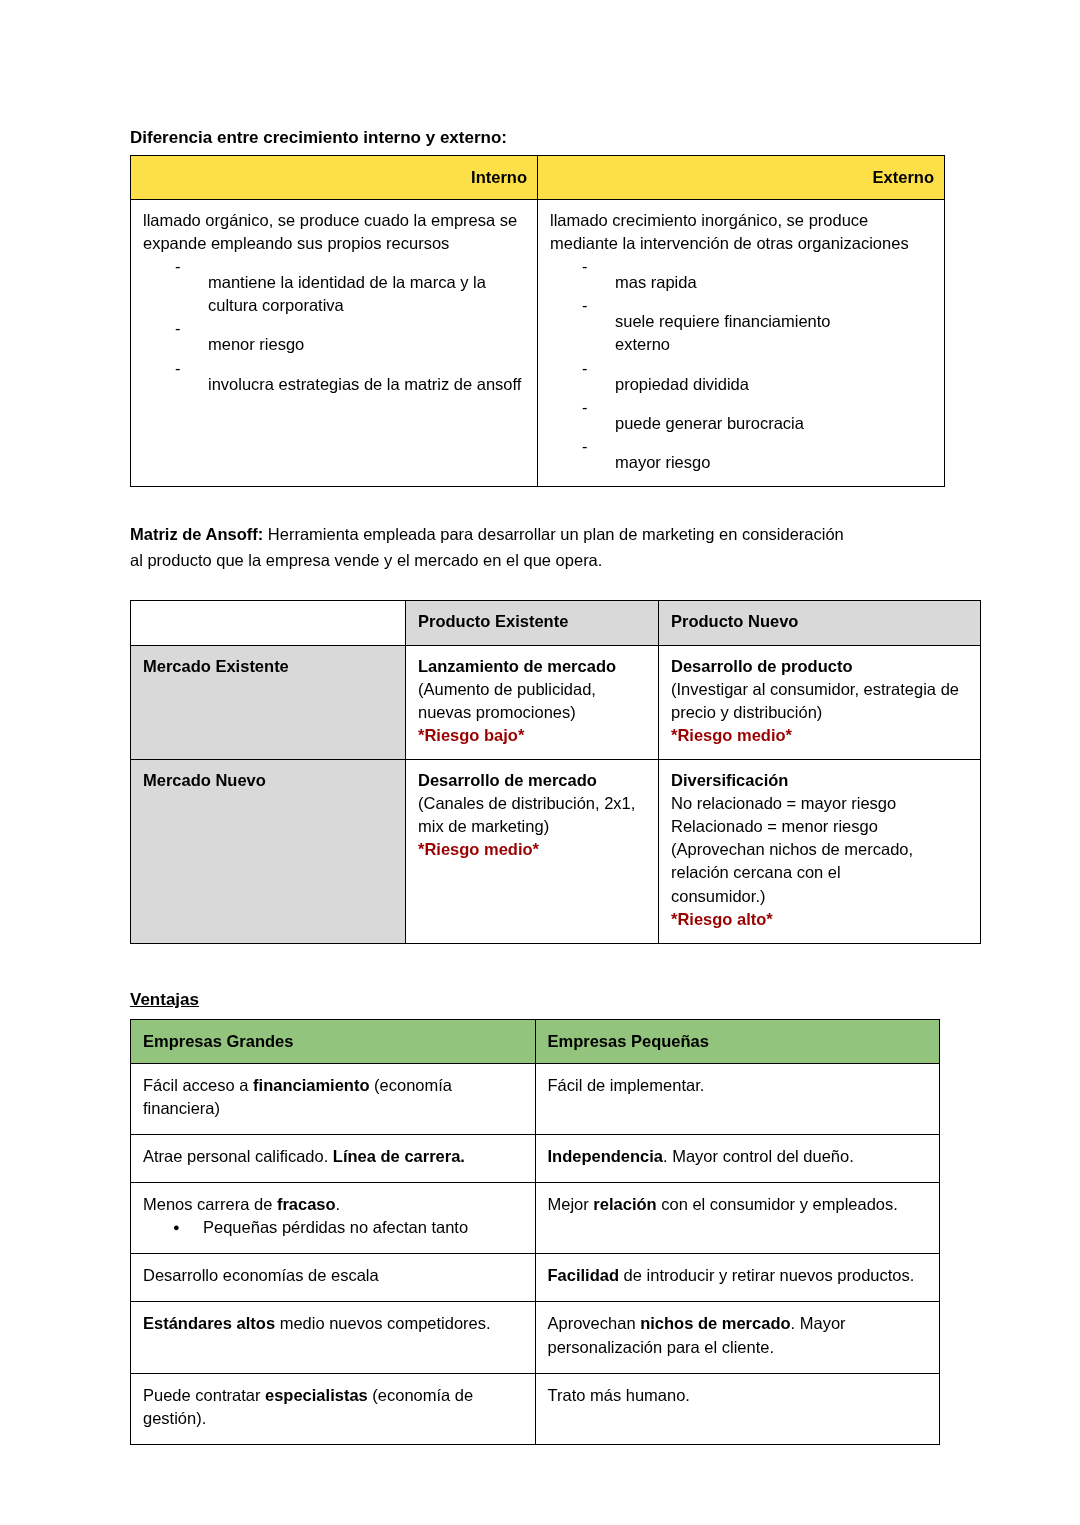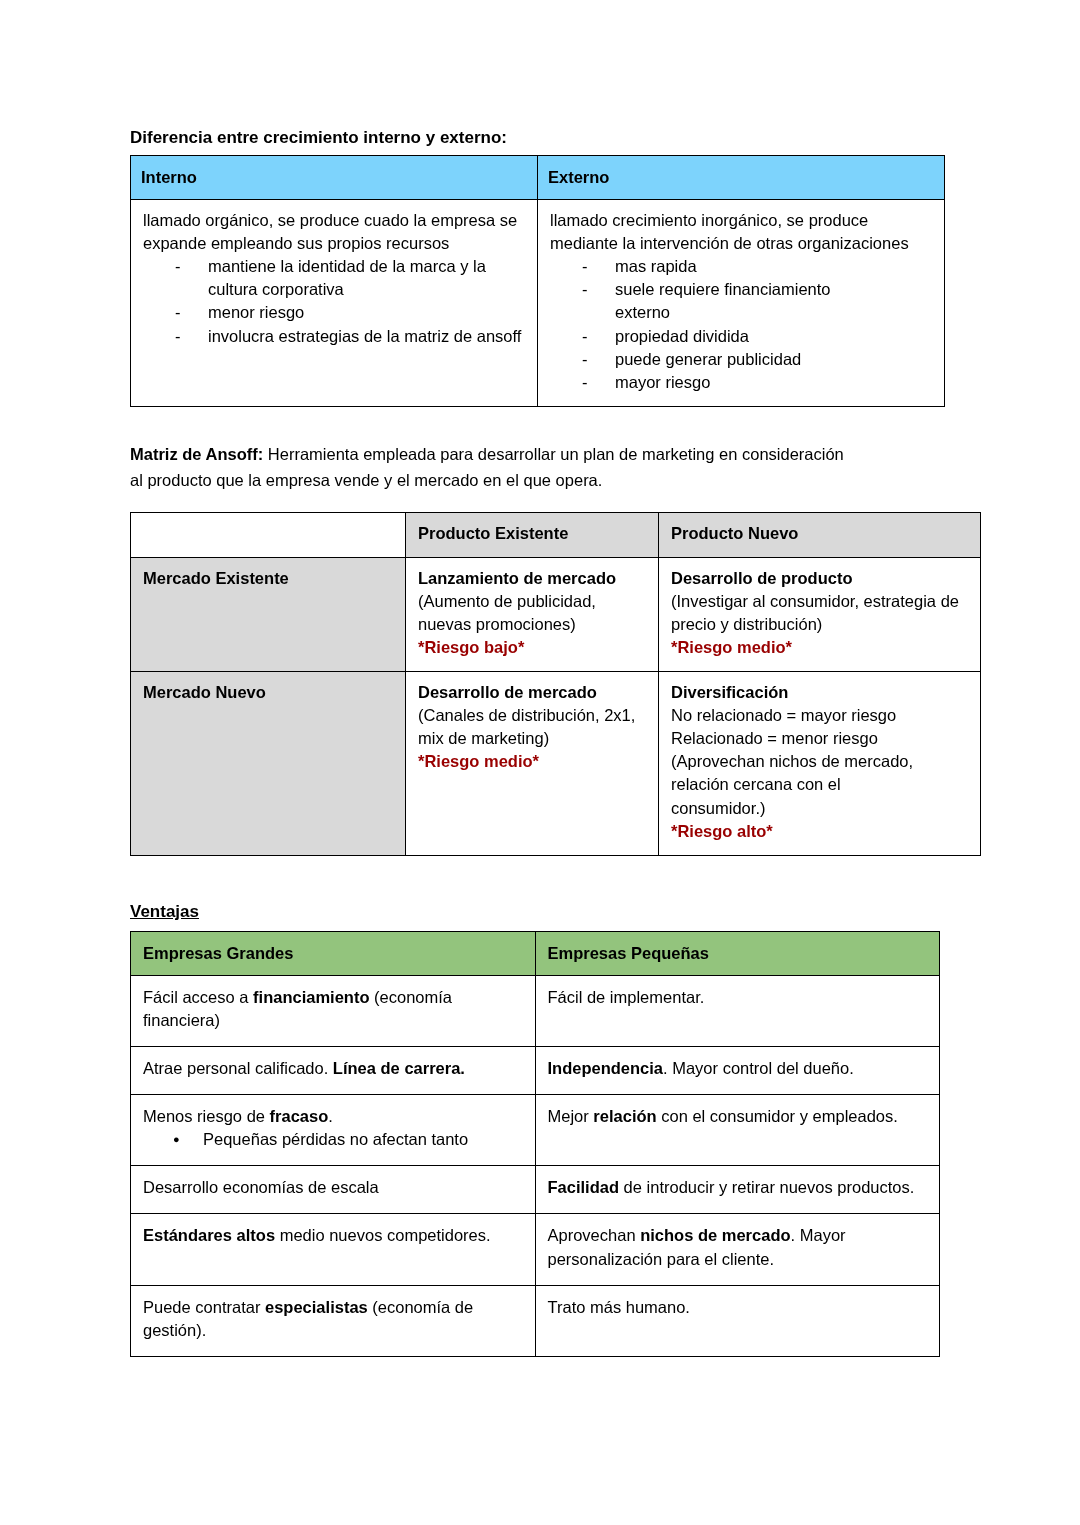--- a/index.html
+++ b/index.html
@@ -27,36 +27,36 @@
     border: 1.5px solid #000;
     vertical-align: top;
     text-align: left;
     font-weight: normal;
     padding: 9px 10px 12px 12px;
     line-height: 1.4;
   }
   
   .t1 { width: 815px; }
   .t1 th {
-    background: #7dd3fc;
-    text-align: left;
+    background: #fde047;
+    text-align: right;
     font-weight: bold;
     padding: 10px;
   }
   .t1 td { width: 50%; }
   .dash-list { padding-left: 32px; }
   .li { display: flex; }
   .li .marker { flex: 0 0 33px; }
-  .li .li-text { flex: 1 1 auto; }
+  .li .li-text { flex: 1 1 auto; margin-top: 16px; }
   .narrow { max-width: 260px; }
   
   .ansoff-p { max-width: 725px; margin: 34px 0 0 0; line-height: 1.6; }
   .b { font-weight: bold; }
   
-  .t2 { width: 850px; margin-top: 18px; }
+  .t2 { width: 850px; margin-top: 26px; }
   .t2 .gray { background: #d9d9d9; font-weight: bold; }
   .t2 .corner { background: #ffffff; }
   .t2 .title { font-weight: bold; }
   .t2 .blue { color: #000000; }
   .t2 .risk { color: #990000; font-weight: bold; }
   .w252 { max-width: 252px; }
   
   .ventajas-title {
     font-weight: bold;
     text-decoration: underline;
@@ -114,21 +114,21 @@
           <div class="li">
             <span class="marker">-</span>
             <span class="li-text narrow">suele requiere financiamiento externo</span>
           </div>
           <div class="li">
             <span class="marker">-</span>
             <span class="li-text">propiedad dividida</span>
           </div>
           <div class="li">
             <span class="marker">-</span>
-            <span class="li-text">puede generar publicidad</span>
+            <span class="li-text">puede generar burocracia</span>
           </div>
           <div class="li">
             <span class="marker">-</span>
             <span class="li-text">mayor riesgo</span>
           </div>
         </div>
       </td>
     </tr>
   </tbody>
     </table>
@@ -189,21 +189,21 @@
     <tr>
       <td><span>Fácil acceso a </span><span class="b">financiamiento</span><span> (economía financiera)</span></td>
       <td><span>Fácil de implementar.</span></td>
     </tr>
     <tr>
       <td><span>Atrae personal calificado. </span><span class="b">Línea de carrera.</span></td>
       <td><span class="b">Independencia</span><span>. Mayor control del dueño.</span></td>
     </tr>
     <tr>
       <td>
-        <div><span>Menos riesgo de </span><span class="b">fracaso</span><span>.</span></div>
+        <div><span>Menos carrera de </span><span class="b">fracaso</span><span>.</span></div>
         <div class="blist">
           <span class="bmark">●</span>
           <span>Pequeñas pérdidas no afectan tanto</span>
         </div>
       </td>
       <td><span>Mejor </span><span class="b">relación</span><span> con el consumidor y empleados.</span></td>
     </tr>
     <tr>
       <td><span>Desarrollo economías de escala</span></td>
       <td><span class="b">Facilidad</span><span> de introducir y retirar nuevos productos.</span></td>

